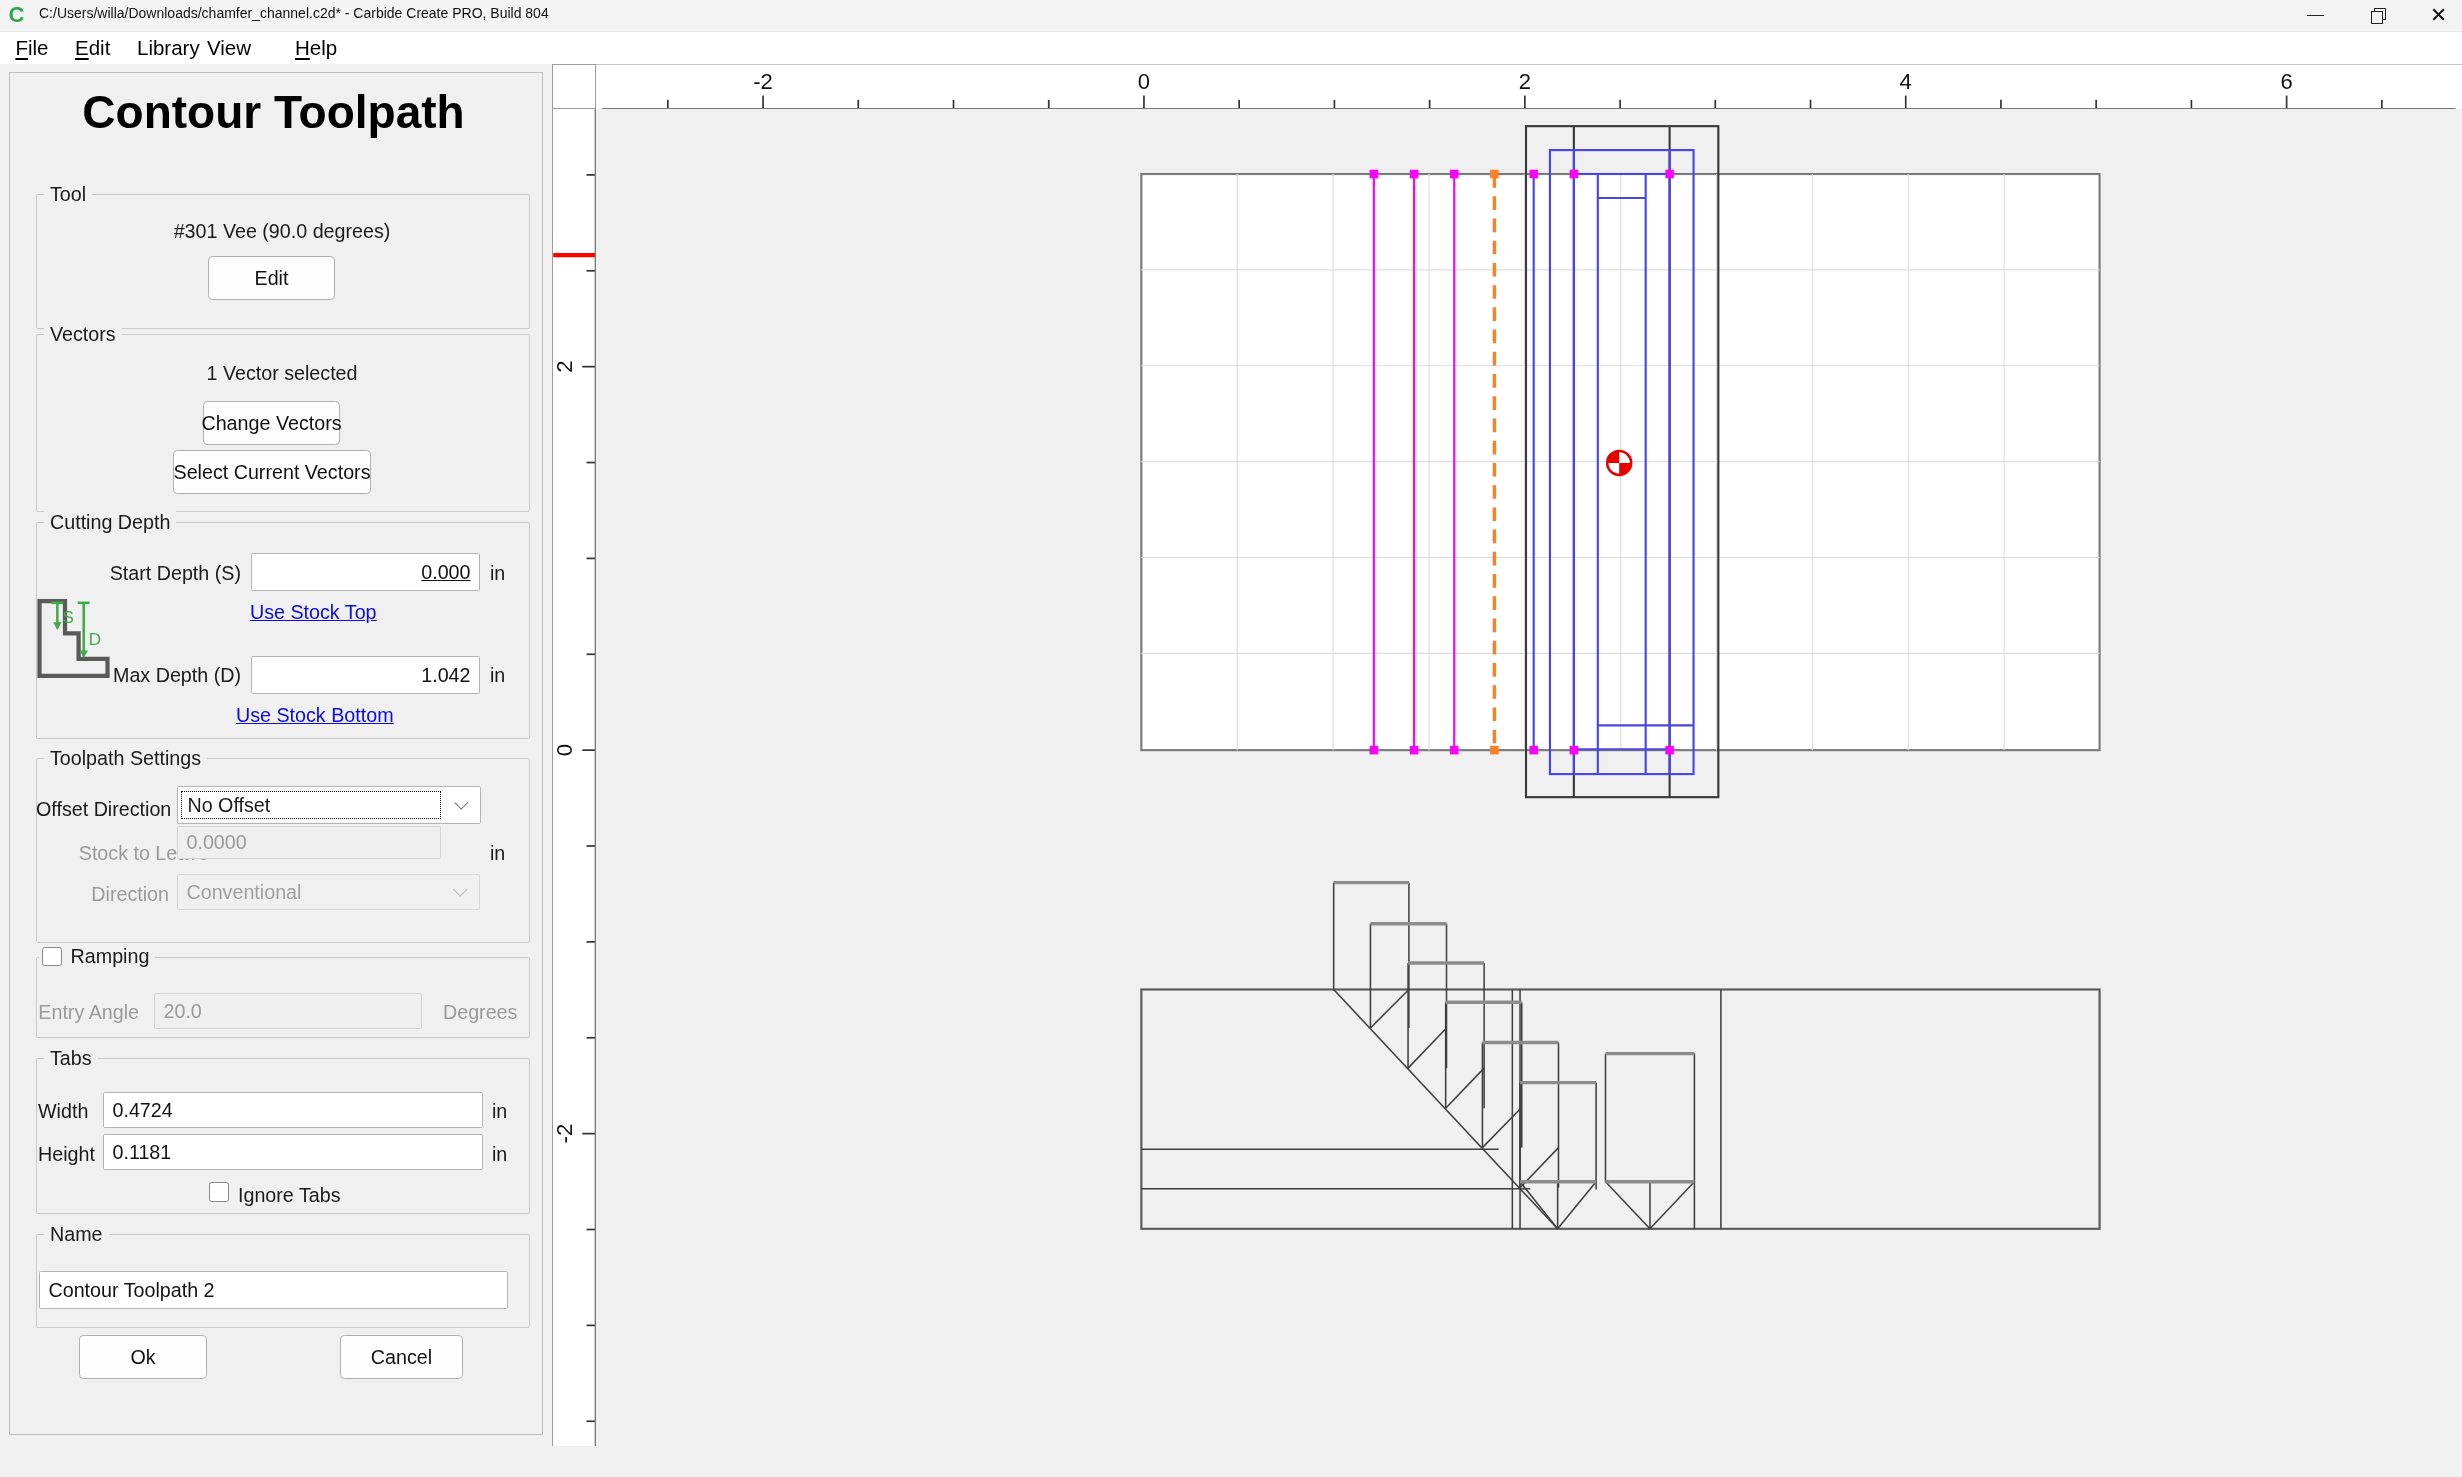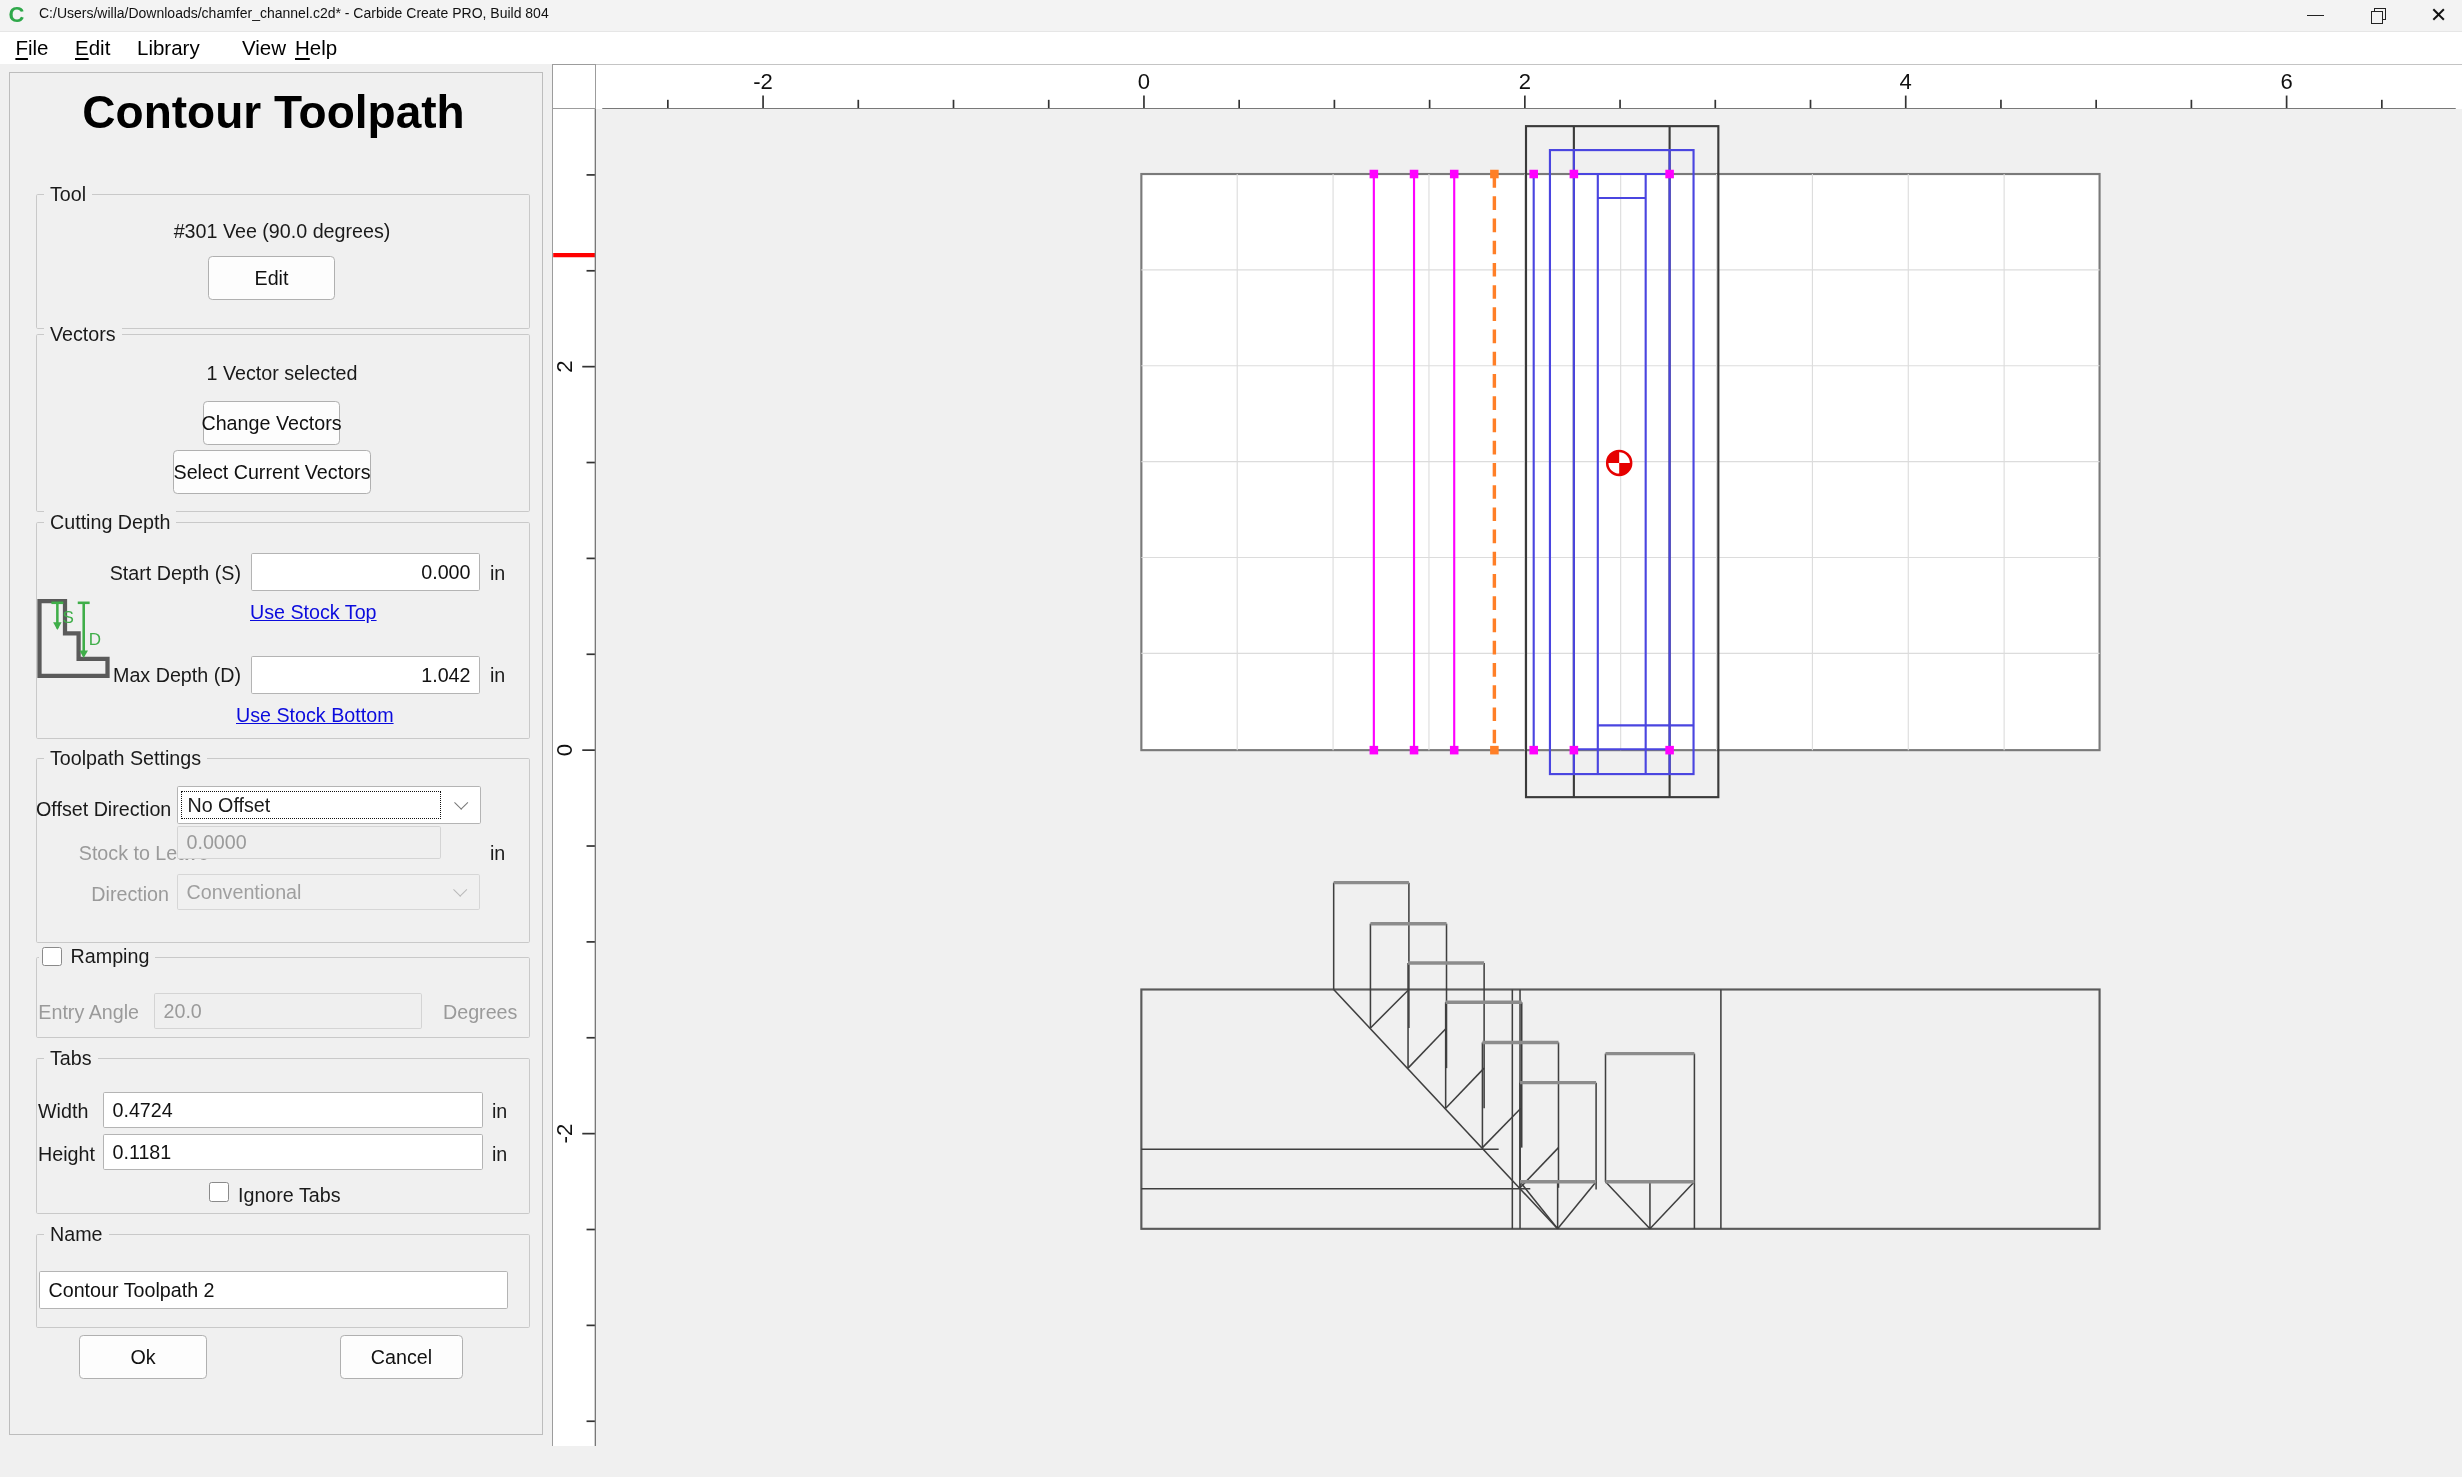--- a/index.html
+++ b/index.html
@@ -82,21 +82,21 @@
     </div>
     <div class="winbtn" id="btn-close">
         <span>✕</span>
       </div>
   </div>
 
   <div id="menubar">
       <div class="menu-item" style="left: 15.4px;"><u>F</u>ile</div>
       <div class="menu-item" style="left: 75px;"><u>E</u>dit</div>
       <div class="menu-item" style="left: 137px;">Library</div>
-      <div class="menu-item" style="left: 242px; text-align: center;">View</div>
+      <div class="menu-item" style="left: 207px; text-align: center;">View</div>
       <div class="menu-item" style="left: 295px;"><u>H</u>elp</div>
     </div>
 
   <div id="panel">
     <div id="dialog-frame"></div>
     <div id="panel-title">Contour Toolpath</div>
 
     <div class="groupbox" style="left:36px;top:130px;width:492px;height:133px;"></div>
     <div class="grouplabel" style="left:44px;top:119px;">Tool</div>
     <div class="lbl" style="left:36px;top:156px;width:492px;text-align:center;">#301 Vee (90.0 degrees)</div>
@@ -104,21 +104,21 @@
 
     <div class="groupbox" style="left:36px;top:270px;width:492px;height:176px;"></div>
     <div class="grouplabel" style="left:44px;top:259px;">Vectors</div>
     <div class="lbl" style="left:36px;top:298px;width:492px;text-align:center;">1 Vector selected</div>
     <div class="btn" style="left:203px;top:337px;width:137px;height:44px;">Change Vectors</div>
     <div class="btn" style="left:173px;top:386px;width:198px;height:44px;">Select Current Vectors</div>
 
     <div class="groupbox" style="left:36px;top:458px;width:492px;height:215px;"></div>
     <div class="grouplabel" style="left:44px;top:447px;">Cutting Depth</div>
     <div class="lbl right" style="left:36px;top:498px;width:205px;">Start Depth (S)</div>
-    <input class="tb num" style="left: 251px; top: 489px; width: 229px; height: 38px;" value="0.000">
+    <input class="tb num" style="left: 251px; top: 489px; width: 229px; height: 38px; text-decoration: underline;" value="0.000">
     <div class="unit" style="left:490px;top:498px;">in</div>
     <div class="link" style="left:250px;top:537px;">Use Stock Top</div>
 
     <svg style="position:absolute;left:34px;top:532px;" width="79" height="85" viewBox="0 0 92 100">
       <path d="M6 6 h30 v38 h16 v30 h34 v20 H6 Z" fill="none" stroke="#5a5a5a" stroke-width="5"></path>
       <line x1="27" y1="8" x2="27" y2="38" stroke="#3fae49" stroke-width="3"></line>
       <path d="M27 40 l-5 -9 h10 Z" fill="#3fae49"></path>
       <line x1="20" y1="8" x2="34" y2="8" stroke="#3fae49" stroke-width="3"></line>
       <text x="33" y="32" font-size="20" fill="#3fae49">S</text>
       <line x1="58" y1="8" x2="58" y2="70" stroke="#3fae49" stroke-width="3"></line>

